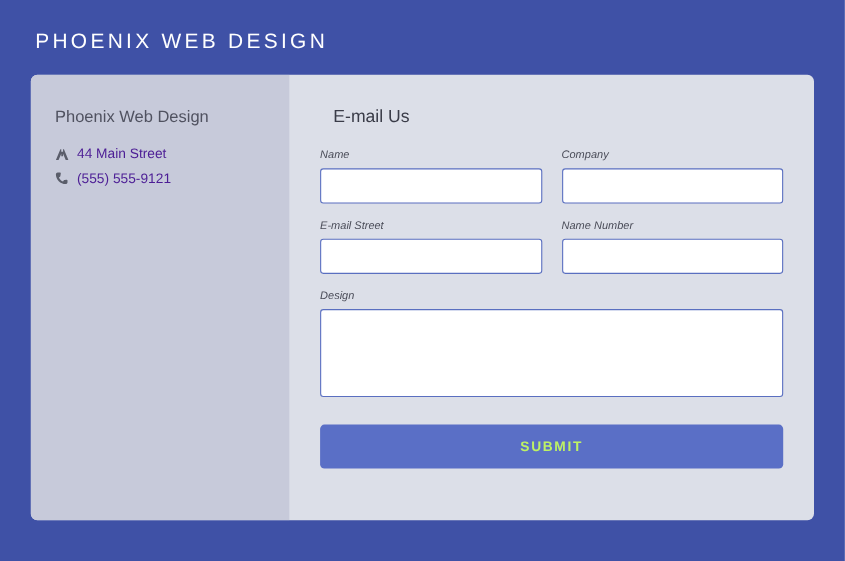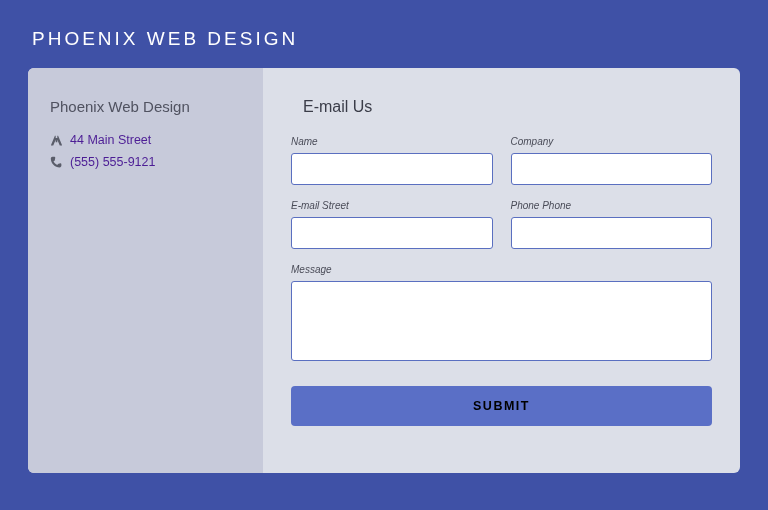--- a/index.html
+++ b/index.html
@@ -87,21 +87,21 @@
       font-size: 13px;
       font-family: inherit;
       width: 100%;
     }
     .field input { height: 32px; }
     .field textarea { height: 80px; resize: none; }
     .submit-btn {
       width: 100%;
       height: 40px;
       background: #5a6fc6;
-      color: #000000;
+      color: #bef264;
       border: none;
       border-radius: 4px;
       font-size: 12.5px;
       font-weight: 600;
       letter-spacing: 1.5px;
       cursor: pointer;
       margin-top: 10px;
     }
   </style>
 </head>
@@ -141,27 +141,27 @@
         <input type="text" value="" style="">
       </div>
     </div>
 
     <div class="row">
       <div class="field">
         <label>E-mail Street</label>
         <input type="text" value="" style="">
       </div>
       <div class="field">
-        <label>Phone Phone</label>
+        <label>Name Number</label>
         <input type="text" value="" style="">
       </div>
     </div>
 
     <div class="row">
       <div class="field">
-        <label>Message</label>
+        <label>Design</label>
         <textarea value="" style=""></textarea>
       </div>
     </div>
 
     <button class="submit-btn">SUBMIT</button>
   </section>
 </div>
 
 </body></html>

